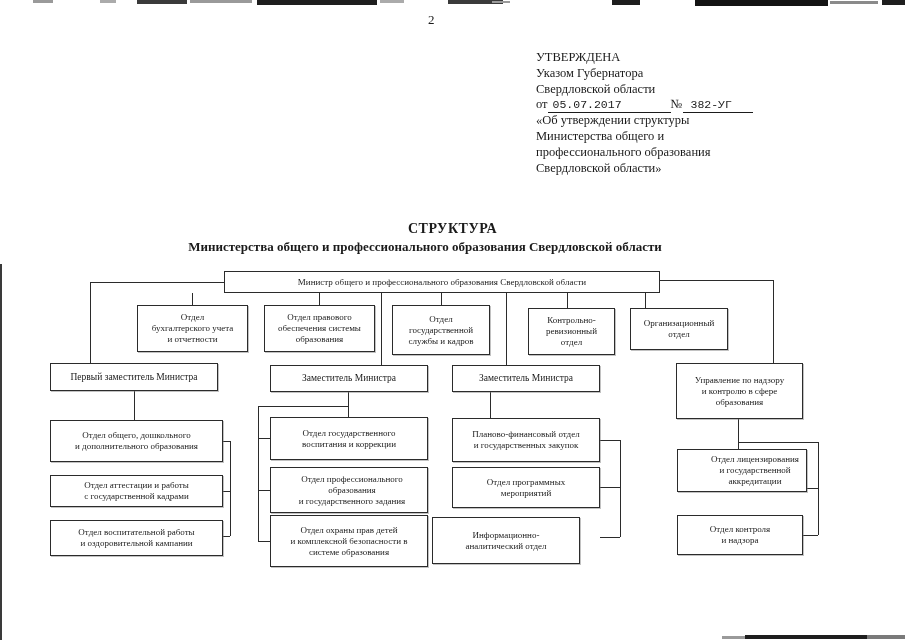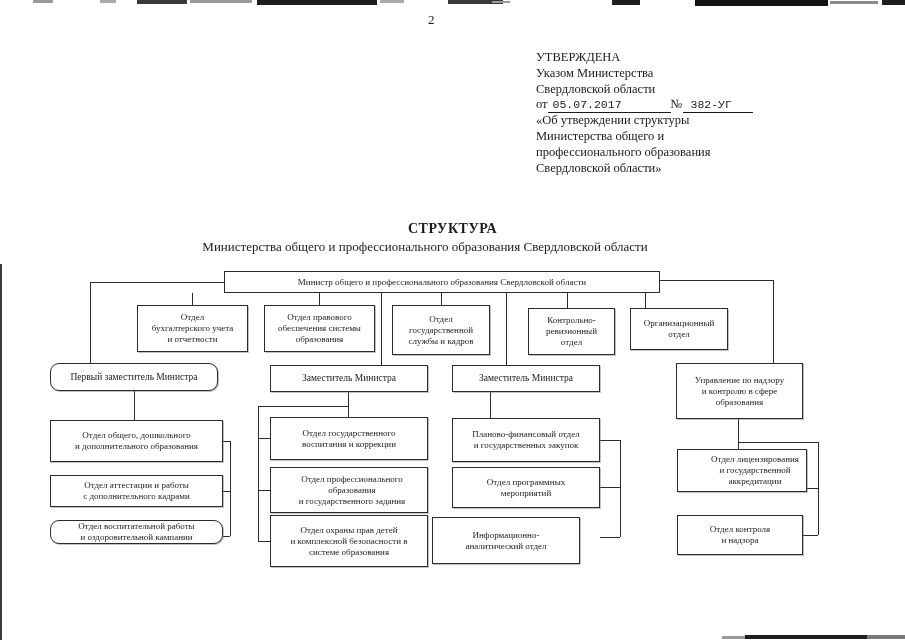--- a/index.html
+++ b/index.html
@@ -23,35 +23,35 @@
   #pagenum{position:absolute;left:428px;top:12px;font-size:13px;}
   #approval{position:absolute;left:536px;top:50px;width:240px;font-size:12.5px;line-height:15.8px;}
   #approval .ul{display:inline-block;border-bottom:1px solid #1b1b1b;
     font-family:"Liberation Mono","DejaVu Sans Mono",monospace;font-size:11.5px;
     vertical-align:bottom;line-height:14px;}
   #ul-date{width:118px;padding-left:5px;}
   #ul-num{width:62px;padding-left:8px;}
   #title1{position:absolute;left:0;top:221px;width:905px;text-align:center;
     font-size:14px;font-weight:bold;letter-spacing:.5px;}
   #title2{position:absolute;left:0;top:239px;width:850px;text-align:center;
-    font-size:13px;font-weight:normal;}
+    font-size:13px;font-weight:bold;}
   
   #minister{left:224px;top:271px;width:436px;height:22px;font-size:9px;box-shadow:none;}
   #r2b1{left:137px;top:305px;width:111px;height:47px;}
   #r2b2{left:264px;top:305px;width:111px;height:47px;}
   #r2b3{left:392px;top:305px;width:98px;height:50px;}
   #r2b4{left:528px;top:308px;width:87px;height:47px;}
   #r2b5{left:630px;top:308px;width:98px;height:42px;}
-  #dep1{left:50px;top:363px;width:168px;height:28px;font-size:9.5px;border-radius:9px;}
+  #dep1{left:50px;top:363px;width:168px;height:28px;font-size:9.5px;}
   #dep2{left:270px;top:365px;width:158px;height:27px;font-size:9.5px;}
   #dep3{left:452px;top:365px;width:148px;height:27px;font-size:9.5px;}
   #upr {left:676px;top:363px;width:127px;height:56px;}
   #a1{left:50px;top:420px;width:173px;height:42px;}
   #a2{left:50px;top:475px;width:173px;height:32px;}
-  #a3{left:50px;top:520px;width:173px;height:24px;border-radius:9px;}
+  #a3{left:50px;top:520px;width:173px;height:36px;}
   #b1{left:270px;top:417px;width:158px;height:43px;}
   #b2{left:270px;top:467px;width:158px;height:46px;padding-left:8px;}
   #b3{left:270px;top:515px;width:158px;height:52px;}
   #c1{left:452px;top:418px;width:148px;height:44px;}
   #c2{left:452px;top:467px;width:148px;height:41px;}
   #c3{left:432px;top:517px;width:148px;height:47px;}
   #d1{left:677px;top:449px;width:130px;height:43px;padding-left:28px;}
   #d2{left:677px;top:515px;width:126px;height:40px;}
 </style>
 </head>
@@ -74,21 +74,21 @@
 
   <div class="art" style="left:0;top:264px;width:2px;height:376px;background:#3a3a3a;"></div>
   <div class="art" style="left:722px;top:636px;width:24px;height:3px;background:#9a9a9a;"></div>
   <div class="art" style="left:745px;top:635px;width:122px;height:4px;background:#1e1e1e;"></div>
   <div class="art" style="left:867px;top:635px;width:38px;height:4px;background:#7a7a7a;"></div>
 
   <div id="pagenum">2</div>
 
   <div id="approval">
     <div>УТВЕРЖДЕНА</div>
-    <div>Указом Министерства</div>
+    <div>Указом Губернатора</div>
     <div>Свердловской области</div>
     <div><span>от</span><span id="ul-date" class="ul">05.07.2017</span><span>№</span><span id="ul-num" class="ul">382-УГ</span></div>
     <div>«Об утверждении структуры</div>
     <div>Министерства общего и</div>
     <div>профессионального образования</div>
     <div>Свердловской области»</div>
   </div>
 
   <div id="title1">СТРУКТУРА</div>
   <div id="title2">Министерства общего и профессионального образования Свердловской области</div>
@@ -151,21 +151,21 @@
   <div class="bx" id="dep1">Первый заместитель Министра</div>
   <div class="bx" id="dep2">Заместитель Министра</div>
   <div class="bx" id="dep3">Заместитель Министра</div>
   <div class="bx" id="upr">Управление по надзору
 и контролю в сфере
 образования</div>
 
   <div class="bx" id="a1">Отдел общего, дошкольного
 и дополнительного образования</div>
   <div class="bx" id="a2">Отдел аттестации и работы
-с дополнительного кадрами</div>
+с государственной кадрами</div>
   <div class="bx" id="a3">Отдел воспитательной работы
 и оздоровительной кампании</div>
 
   <div class="bx" id="b1">Отдел государственного
 воспитания и коррекции</div>
   <div class="bx" id="b2">Отдел профессионального
 образования
 и государственного задания</div>
   <div class="bx" id="b3">Отдел охраны прав детей
 и комплексной безопасности в

